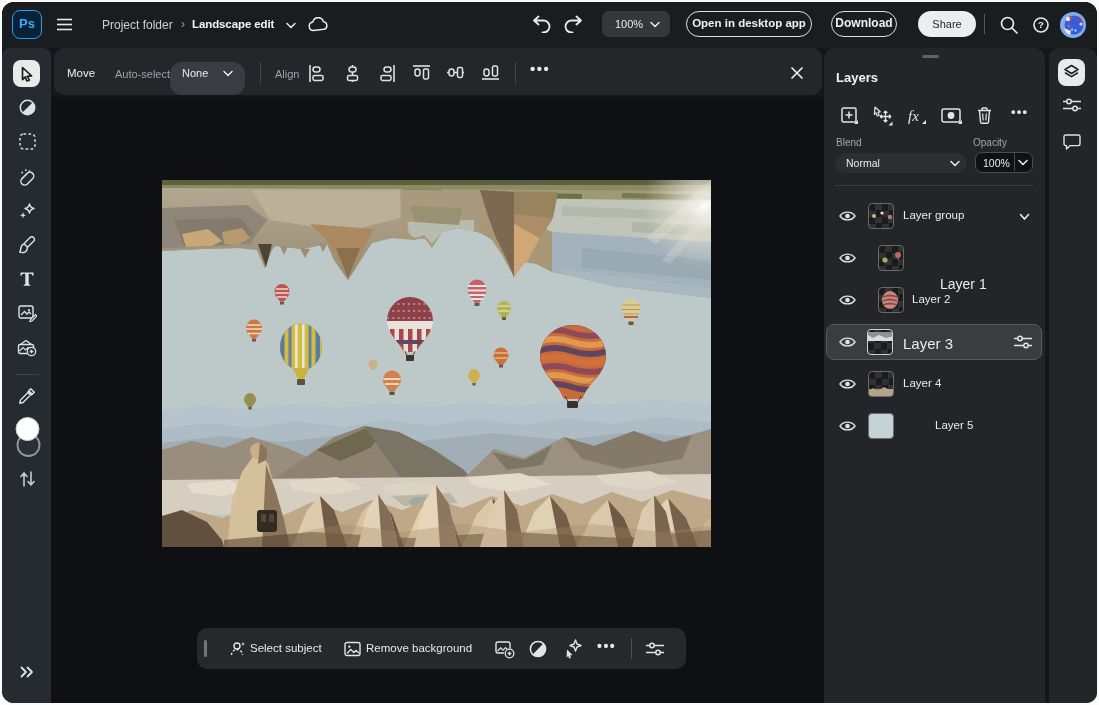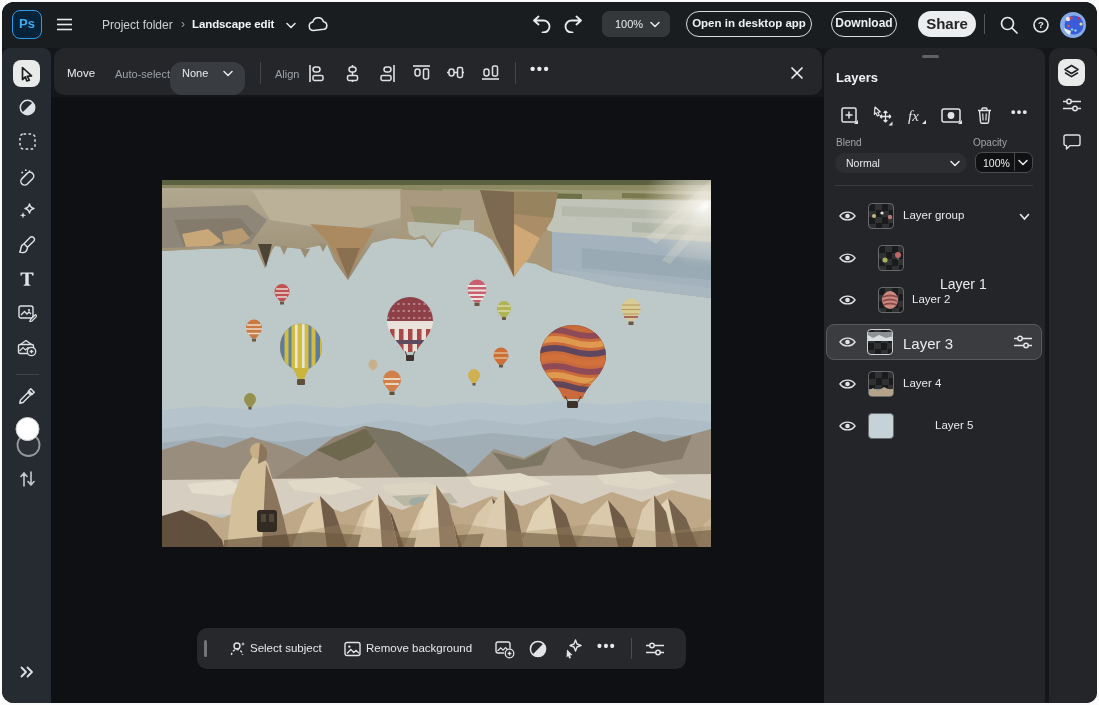--- a/index.html
+++ b/index.html
@@ -53,21 +53,21 @@
       <path d="M13.5 1.5 L18 5.5 L13.5 9.5 M18 5.5 h-9.5 a6 6 0 0 0 0 12 h1" fill="none" stroke="#e9ebec" stroke-width="1.8" stroke-linecap="round" stroke-linejoin="round"></path>
     </svg>
   <div class="abs" style="left:602px;top:11px;width:68px;height:26px;background:#35383b;border-radius:7px;">
     <div class="txt" style="left:13px;top:7px;font-size:11px;color:#e9ebec;">100%</div>
     <svg class="abs" style="left:48px;top:10px;" width="10" height="7" viewBox="0 0 10 7">
         <path d="M1 1.5 L5 5.5 L9 1.5" fill="none" stroke="#e8eaeb" stroke-width="1.5" stroke-linecap="round"></path>
       </svg>
   </div>
   <div class="abs" style="left:686px;top:11px;width:126px;height:26px;border:1.7px solid #dcdedf;border-radius:14px;color:#eef0f1;font-size:11.5px;font-weight:bold;text-align:center;line-height:23px;">Open in desktop app</div>
   <div class="abs" style="left:831px;top:11px;width:66px;height:26px;border:1.7px solid #dcdedf;border-radius:14px;color:#eef0f1;font-size:12px;font-weight:bold;text-align:center;line-height:23px;">Download</div>
-  <div class="abs" style="left:918px;top:11px;width:58px;height:26px;background:#ecedee;border-radius:14px;color:#232527;font-size:15px;font-weight:bold;text-align:center;line-height:26px;">Share</div>
+  <div class="abs" style="left:918px;top:11px;width:58px;height:26px;background:#ecedee;border-radius:14px;color:#232527;font-size:11px;font-weight:normal;text-align:center;line-height:26px;">Share</div>
   <div class="abs" style="left:984px;top:14px;width:1px;height:20px;background:#55585a;"></div>
   <svg class="abs" style="left:1000px;top:16px;" width="19" height="19" viewBox="0 0 19 19">
       <circle cx="7.5" cy="7.5" r="6" fill="none" stroke="#e9ebec" stroke-width="1.7"></circle>
       <line x1="12" y1="12" x2="17" y2="17" stroke="#e9ebec" stroke-width="1.7" stroke-linecap="round"></line>
     </svg>
   <svg class="abs" style="left:1033px;top:17px;" width="16" height="16" viewBox="0 0 16 16">
       <circle cx="8" cy="8" r="7" fill="none" stroke="#e9ebec" stroke-width="1.6"></circle>
       <text x="8" y="11.4" font-size="9.5" font-weight="bold" fill="#e9ebec" text-anchor="middle" font-family="Liberation Sans">?</text>
     </svg>
   <svg class="abs" style="left:1060px;top:12px;" width="26" height="26" viewBox="0 0 26 26">

